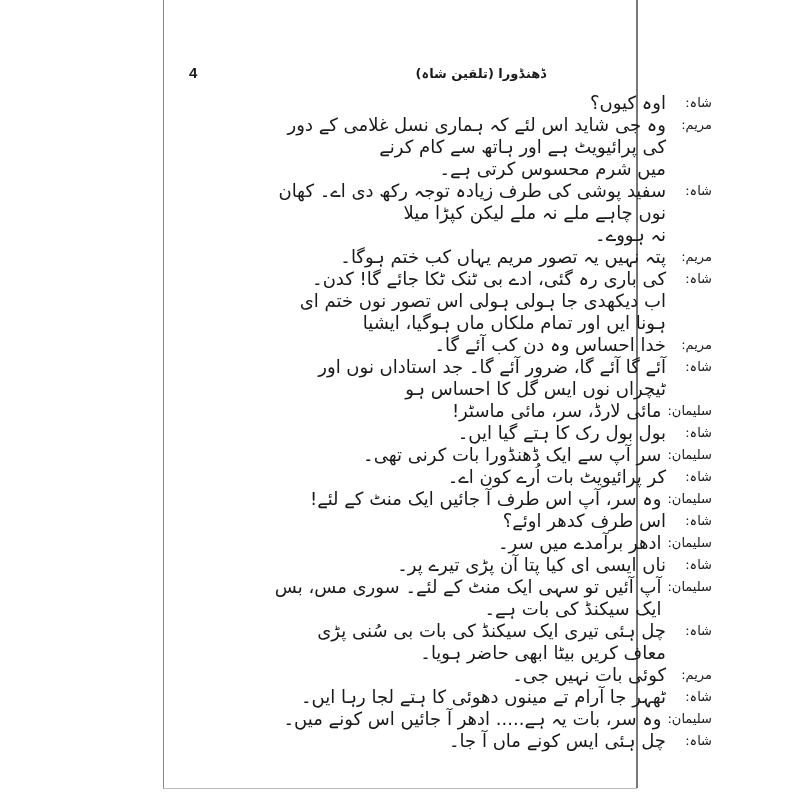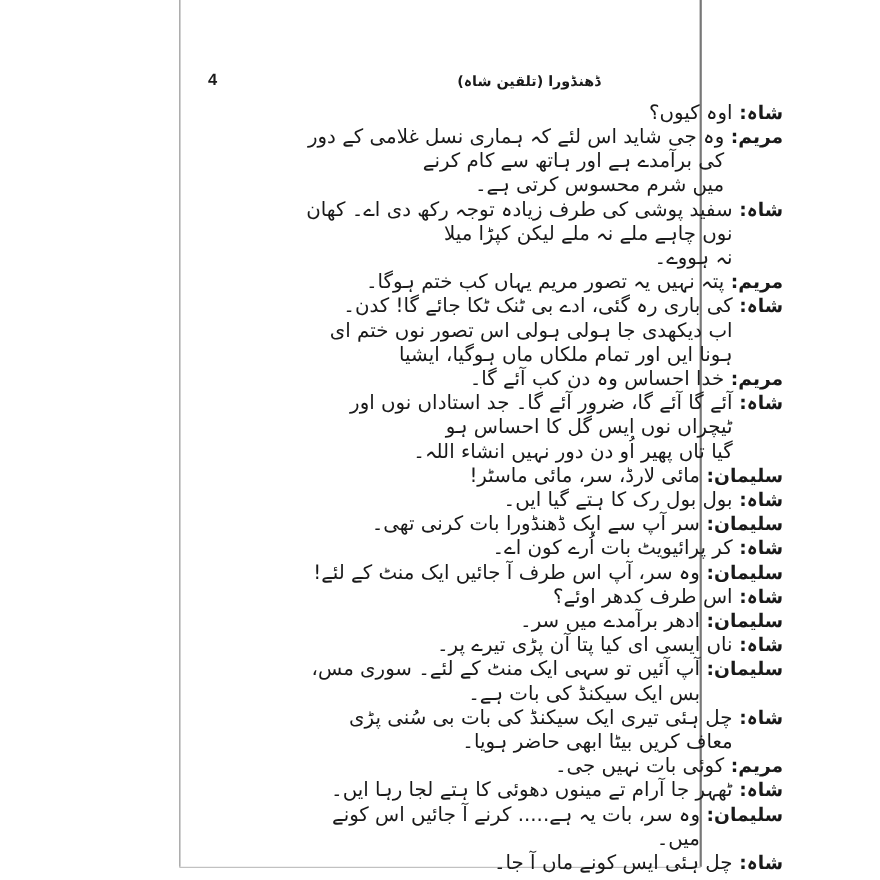--- a/index.html
+++ b/index.html
@@ -17,21 +17,21 @@
   .page-number {
     position:absolute; left:25px; top:64px; font-weight:bold; font-size:15px;
     font-family:"Liberation Sans", sans-serif;
   }
   .running-title {
     position:absolute; right:90px; top:66px; direction:rtl; font-size:13px; font-weight:bold;
   }
   .dialogue { position:absolute; top:92px; right:88px; width:440px; direction:rtl; }
   .entry { display:flex; flex-direction:row; align-items:flex-start; margin:0; }
   .speaker {
-    flex:0 0 40px; font-weight:bold; font-size:17px; white-space:nowrap;
+    flex:0 0 40px; font-weight:normal; font-size:13px; white-space:nowrap;
     line-height:22px;
   }
   .entry.wide .speaker { flex:0 0 44px; }
   .speech { flex:1; font-size:18px; line-height:22px; text-align:right; padding-right:6px; }
   .line { display:block; }
 </style>
 </head>
 <body>
 
 <div class="page">
@@ -43,21 +43,21 @@
 <div class="dialogue" id="dialogue">
     <div class="entry">
       <span class="speaker">شاہ:</span>
       <div class="speech">
         <span class="line">اوہ کیوں؟</span>
       </div>
     </div>
     <div class="entry">
       <span class="speaker">مریم:</span>
       <div class="speech">
-        <span class="line">وہ جی شاید اس لئے کہ ہماری نسل غلامی کے دور کی برآمدے ہے اور ہاتھ سے کام کرنے</span>
+        <span class="line">وہ جی شاید اس لئے کہ ہماری نسل غلامی کے دور کی پرائیویٹ ہے اور ہاتھ سے کام کرنے</span>
         <span class="line">میں شرم محسوس کرتی ہے۔</span>
       </div>
     </div>
     <div class="entry">
       <span class="speaker">شاہ:</span>
       <div class="speech">
         <span class="line">سفید پوشی کی طرف زیادہ توجہ رکھ دی اے۔ کھان نوں چاہے ملے نہ ملے لیکن کپڑا میلا</span>
         <span class="line">نہ ہووے۔</span>
       </div>
     </div>
@@ -77,21 +77,20 @@
     <div class="entry">
       <span class="speaker">مریم:</span>
       <div class="speech">
         <span class="line">خدا احساس وہ دن کب آئے گا۔</span>
       </div>
     </div>
     <div class="entry">
       <span class="speaker">شاہ:</span>
       <div class="speech">
         <span class="line">آئے گا آئے گا، ضرور آئے گا۔ جد استاداں نوں اور ٹیچراں نوں ایس گل کا احساس ہو</span>
-        <span class="line">گیا تاں پھیر اُو دن دور نہیں انشاء اللہ۔</span>
       </div>
     </div>
     <div class="entry wide">
       <span class="speaker">سلیمان:</span>
       <div class="speech">
         <span class="line">مائی لارڈ، سر، مائی ماسٹر!</span>
       </div>
     </div>
     <div class="entry">
       <span class="speaker">شاہ:</span>
@@ -155,21 +154,21 @@
     </div>
     <div class="entry">
       <span class="speaker">شاہ:</span>
       <div class="speech">
         <span class="line">ٹھہر جا آرام تے مینوں دھوئی کا ہتے لجا رہا ایں۔</span>
       </div>
     </div>
     <div class="entry wide">
       <span class="speaker">سلیمان:</span>
       <div class="speech">
-        <span class="line">وہ سر، بات یہ ہے..... کرنے آ جائیں اس کونے میں۔</span>
+        <span class="line">وہ سر، بات یہ ہے..... ادھر آ جائیں اس کونے میں۔</span>
       </div>
     </div>
     <div class="entry">
       <span class="speaker">شاہ:</span>
       <div class="speech">
         <span class="line">چل ہئی ایس کونے ماں آ جا۔</span>
       </div>
     </div>
   </div>
 

